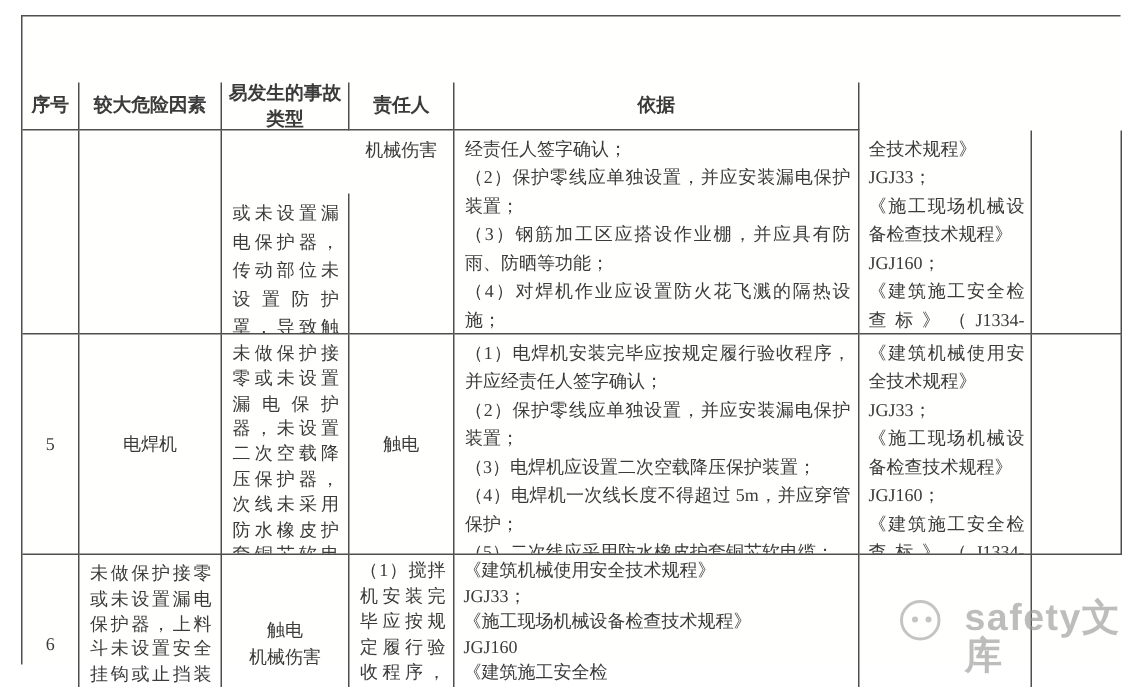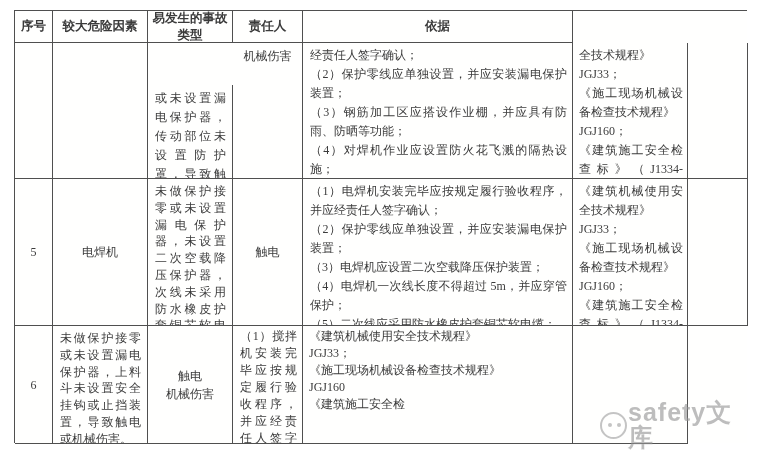--- a/index.html
+++ b/index.html
@@ -12,21 +12,21 @@
     color:#3b3b3b;
     overflow:hidden;
   }
   .tbl {
     position:absolute; left:14px; top:10px; width:733px; height:433px;
     border-top:1px solid #4f4f4f;
     border-left:1px solid #4f4f4f;
     background:#fffffe;
   }
   .tr { display:grid; grid-template-columns:38px 95px 85px 70px 270px 115px 60px; }
-  .tr.head  { height:32px; }
+  .tr.head  { height:32px;margin-top:44px; }
   .tr.row-a { height:136px; }
   .tr.row-b { height:147px; }
   .tr.row-c { height:118px; }
   .th, .td {
     border-right:1px solid #4f4f4f;
     border-bottom:1px solid #4f4f4f;
     overflow:hidden;
   }
   .th {
     display:flex; align-items:center; justify-content:center;
@@ -48,21 +48,21 @@
   .row-a .hazard { line-height:19px;margin-top:42px; }
   .measures {
     padding:3px 5px 17px 7px; white-space:pre-line; text-align:justify; line-height:19px;
   }
   .basis {
     padding:3px 4px 0 6px; white-space:pre-line; text-align:justify; line-height:19px;
   }
   .row-c .measures, .row-c .basis { line-height:17px; padding-top:2px; }
   .watermark {
     position:absolute; left:600px; top:400px;
-    display:flex; align-items:center; gap:1px;
+    display:flex; gap:16px;
     color:rgba(148,148,148,0.62);
     z-index:5; pointer-events:none;
   }
   .wm-circle {
     width:27px; height:27px; flex:0 0 auto;
     border:2px solid rgba(148,148,148,0.55);
     border-radius:50%;
     position:relative;
   }
   .wm-circle::before {

